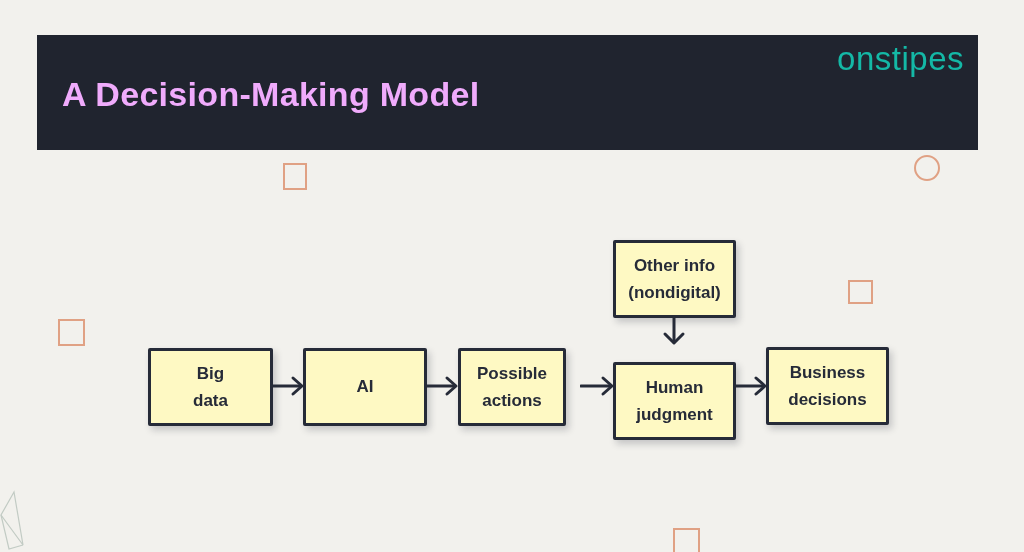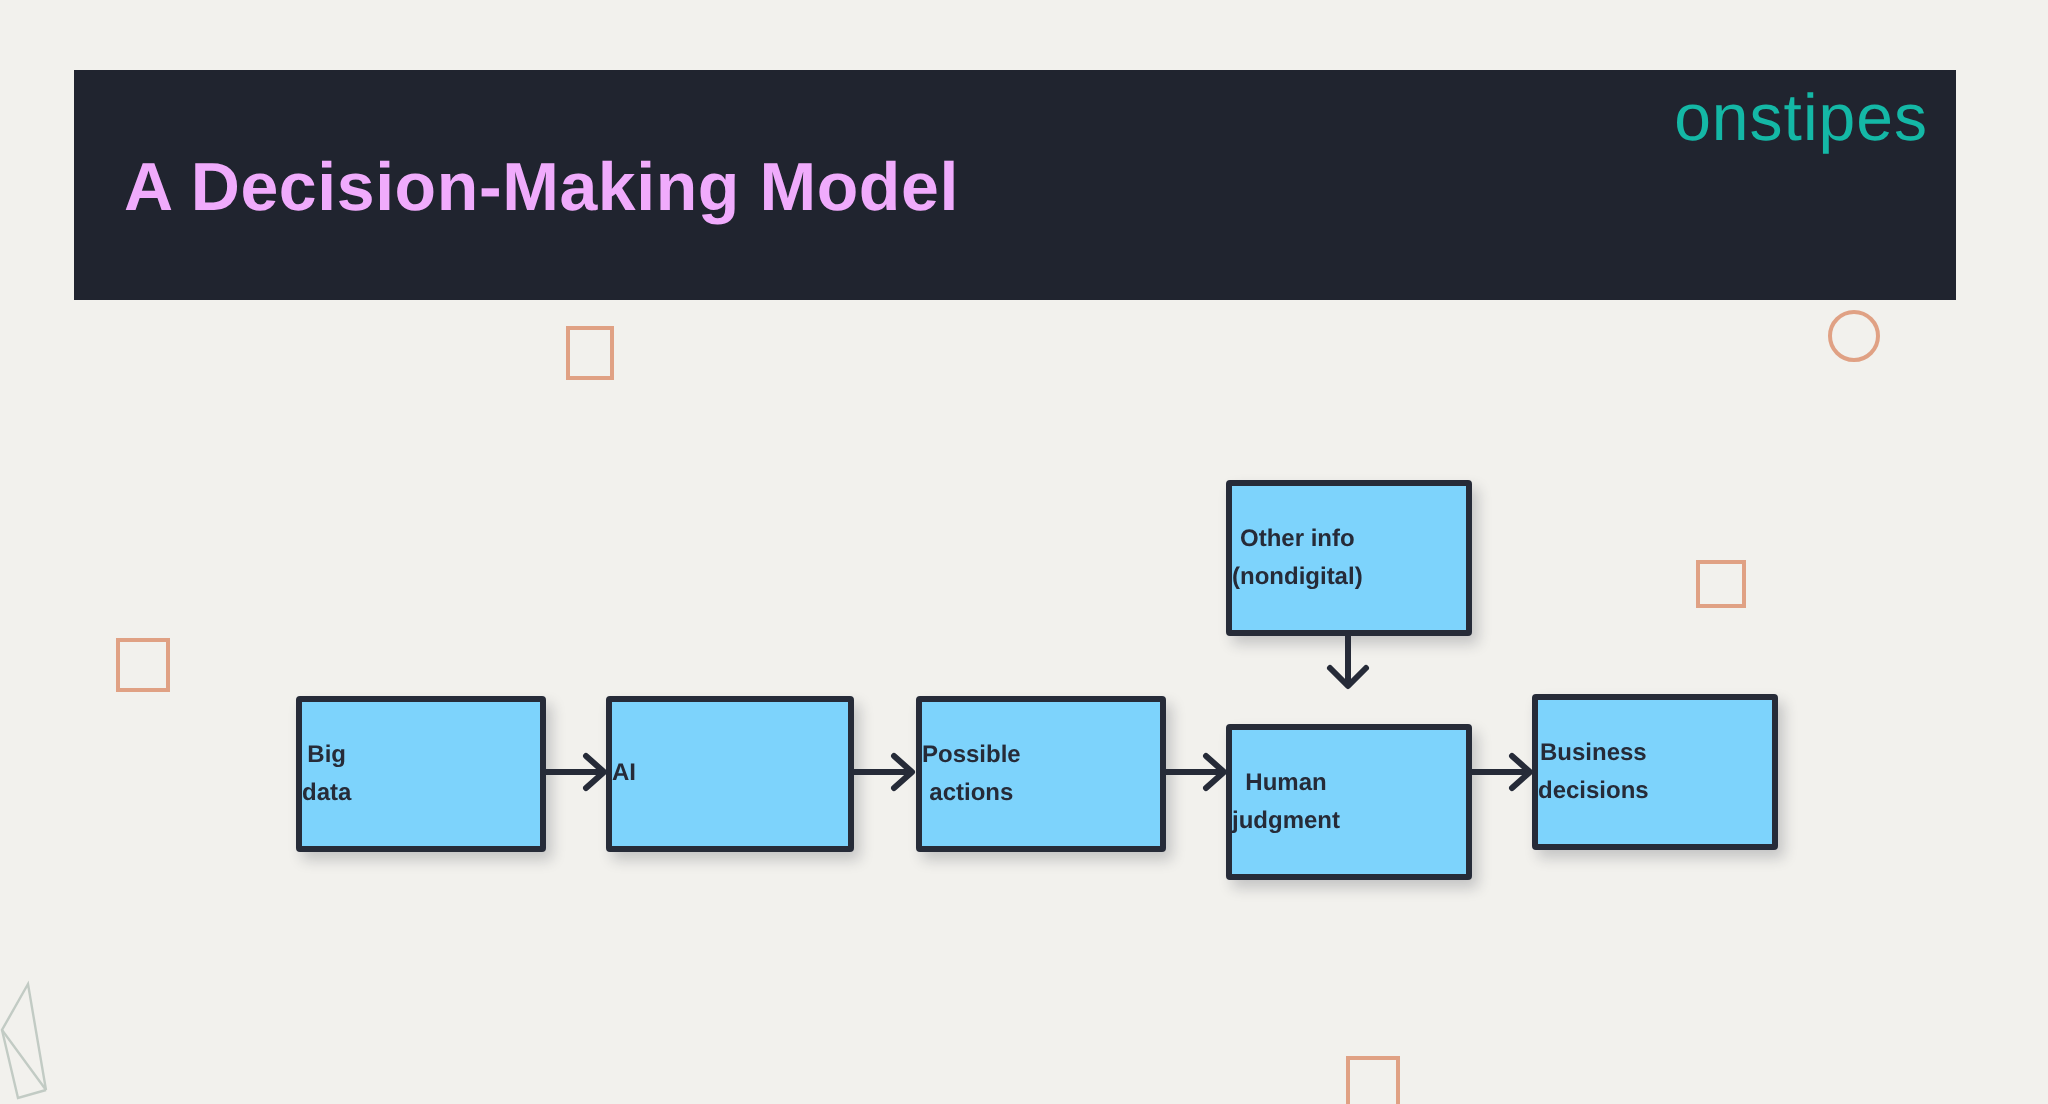--- a/index.html
+++ b/index.html
@@ -31,31 +31,31 @@
     width: 464px; height: 266px;
     border: 4px dashed #1e222b;
   }
   .machines-label {
     margin-top: 36px; text-align: center;
     font-size: 45px; font-weight: bold; color: #272b33; letter-spacing: .5px;
   }
   
   .node {
     position: absolute;
-    background: #7dd3fc;
+    background: #fef9c3;
     border: 3px solid #262b38;
     border-radius: 2px;
     box-shadow: 3px 4px 7px rgba(35,40,55,.22);
-    display: flex; align-items: center; 
+    display: flex; align-items: center; justify-content: center;
     text-align: center; white-space: pre-line;
-    font-size: 12px; font-weight: bold; line-height: 1.6; color: #262b38;
+    font-size: 17px; font-weight: bold; line-height: 1.6; color: #262b38;
   }
   .n-big      { left: 148px; top: 348px; width: 125px; height: 78px; }
   .n-ai       { left: 303px; top: 348px; width: 124px; height: 78px; }
-  .n-possible { left: 458px; top: 348px; width: 125px; height: 78px; }
+  .n-possible { left: 458px; top: 348px; width: 108px; height: 78px; }
   .n-human    { left: 613px; top: 347px; width: 123px; height: 78px; margin-top: 15px; }
   .n-business { left: 766px; top: 347px; width: 123px; height: 78px; }
   .n-other    { left: 613px; top: 240px; width: 123px; height: 78px; }
   
   .arrow { position: absolute; }
   .arrow svg { display: block; }
   .a1 { left: 270px; top: 375px; }
   .a2 { left: 424px; top: 375px; }
   .a3 { left: 580px; top: 375px; }
   .a4 { left: 733px; top: 375px; }

